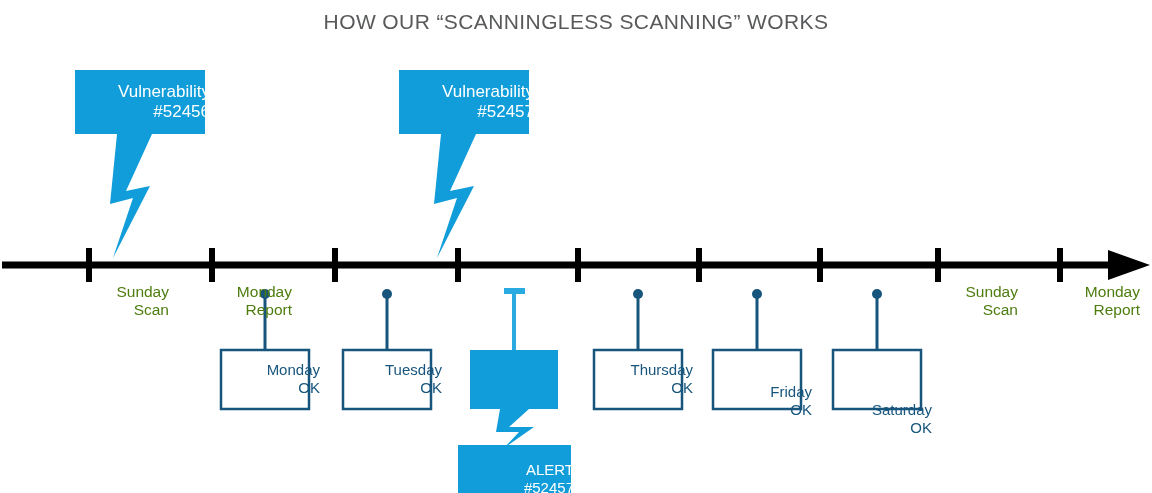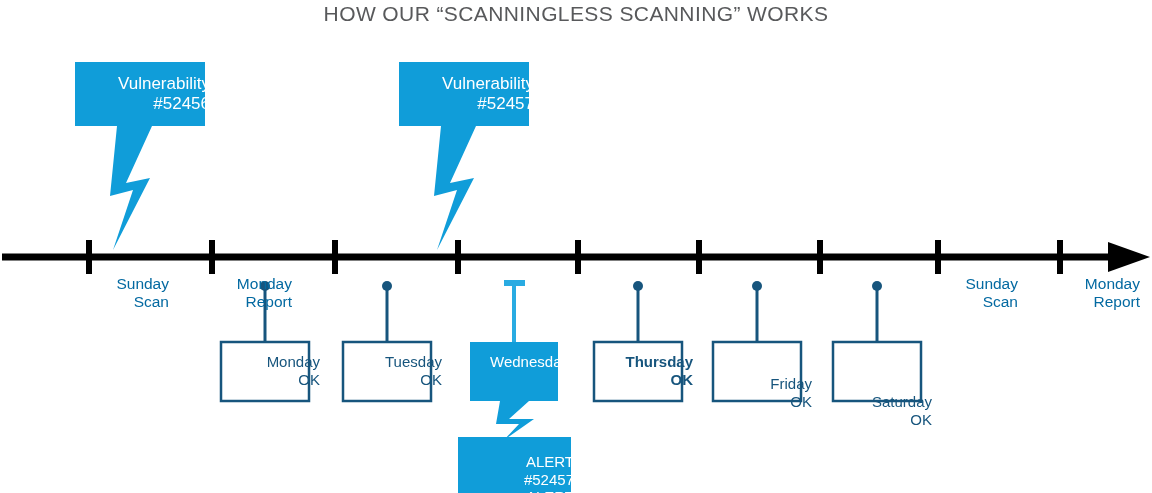--- a/index.html
+++ b/index.html
@@ -9,21 +9,21 @@
   }
   body {
     width: 1152px;
     height: 493px;
     position: relative;
     overflow: hidden;
     font-family: "Liberation Sans", sans-serif;
   }
   #stage {
     position: absolute;
-    left: 0; top: 0;
+    left: 0; top: 8px;
     width: 1152px;
     height: 358px;
   }
   #stage > svg {
     position: absolute;
     left: 0; top: 0;
   }
   .ttl {
     position: absolute;
     left: 0;
@@ -36,21 +36,21 @@
     white-space: pre;
   }
   
   .txt {
     position: absolute;
     text-align: right;
     white-space: pre;
     line-height: 1.18;
   }
   .axis-lbl {
-    color: #0369a1;
+    color: #4d7c0f;
     font-size: 15.5px;
     width: 160px;
   }
   .vuln-lbl {
     color: #ffffff;
     font-size: 17px;
     width: 140px;
   }
   .day-lbl {
     color: #17557d;
@@ -155,23 +155,22 @@
   <div class="txt axis-lbl" style="left:132px; top:275px;"><span>Monday</span><br><span>Report</span></div>
 
   <div class="txt axis-lbl" style="left:858px; top:275px;"><span>Sunday</span><br><span>Scan</span></div>
 
   <div class="txt axis-lbl" style="left:980px; top:275px;"><span>Monday</span><br><span>Report</span></div>
 
   <div class="txt day-lbl" style="left:210px; top:353px;"><span>Monday</span><br><span>OK</span></div>
 
   <div class="txt day-lbl" style="left:332px; top:353px;"><span>Tuesday</span><br><span>OK</span></div>
 
-  <div class="txt wed-lbl" style="left:459px; top:353px;"><span>Wednesday</span><br><span>!</span></div>
 
-  <div class="txt day-lbl" style="left:583px; top:353px;font-weight:bold;"><span>Thursday</span><br><span>OK</span></div>
+  <div class="txt day-lbl" style="left:583px; top:353px;"><span>Thursday</span><br><span>OK</span></div>
 
   <div class="txt day-lbl" style="left:702px; top:353px;margin-top:22px;"><span>Friday</span><br><span>OK</span></div>
 
   <div class="txt day-lbl" style="left:822px; top:353px;margin-top:40px;"><span>Saturday</span><br><span>OK</span></div>
 
   <div class="txt alert-lbl" style="left:454px; top:440px;margin-top:13px;"><span>ALERT</span><br><span>#52457</span><br><span>ALERT</span></div>
 
 </div>
 
 </body></html>

